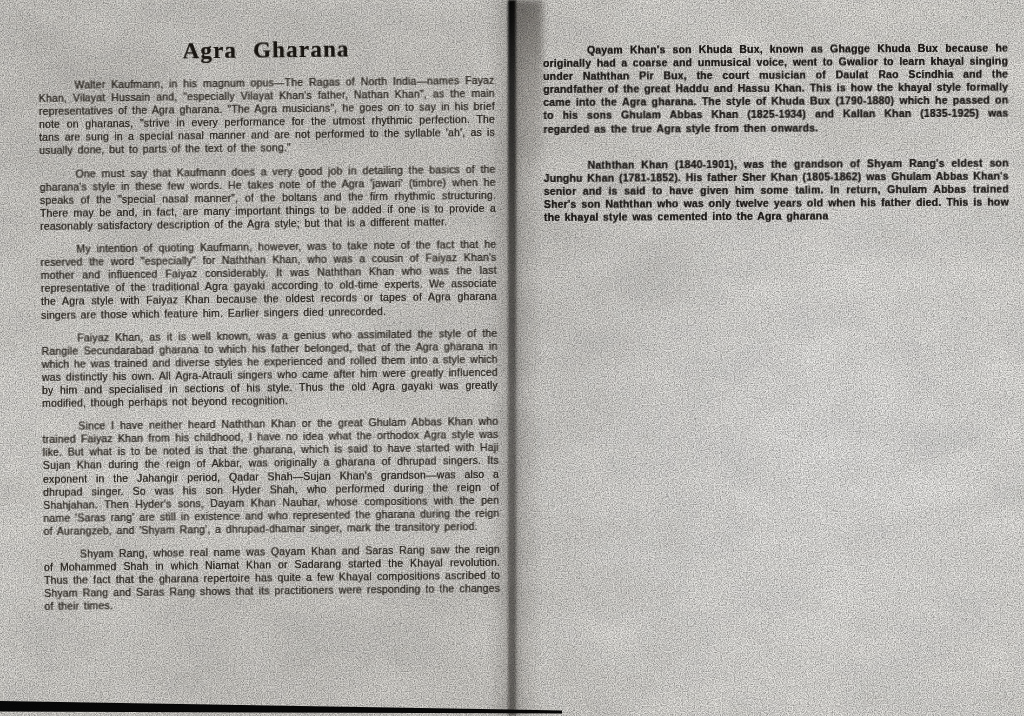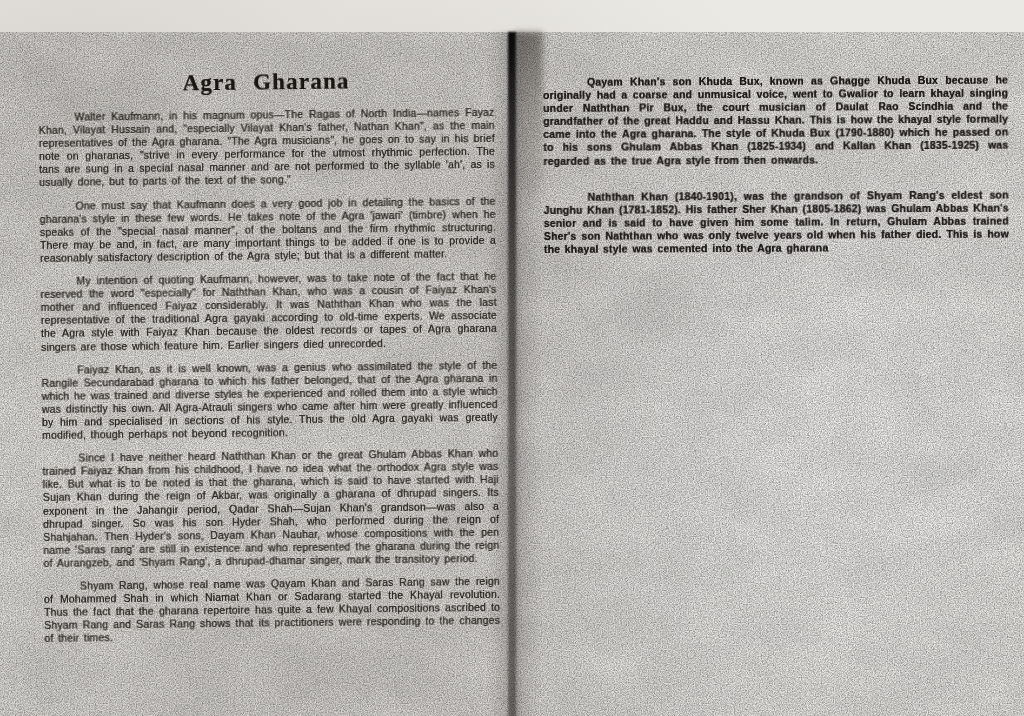--- a/index.html
+++ b/index.html
@@ -6,21 +6,21 @@
   body {
     width: 1024px; height: 716px; overflow: hidden; position: relative;
     font-family: "Liberation Sans", sans-serif;
     background:
       radial-gradient(900px 500px at 8% 12%, rgba(100,95,90,.14), transparent 60%),
       radial-gradient(700px 420px at 30% 96%, rgba(100,95,90,.13), transparent 60%),
       radial-gradient(520px 680px at 52% 40%, rgba(90,85,80,.10), transparent 55%),
       radial-gradient(620px 520px at 82% 62%, rgba(255,255,255,.55), transparent 70%),
       #ebe9e4;
   }
-  .scan { position: absolute; inset: 0; margin-top: 32px; }
+  .scan { position: absolute; inset: 0; }
   .page { position: absolute; transform-origin: top left; }
   .page p {
     margin: 0 0 10px 0;
     text-align: justify;
     font-size: 10.5px;
     line-height: 13.1px;
     letter-spacing: 0.15px;
     word-spacing: 1.6px;
   }
   .page-left {

